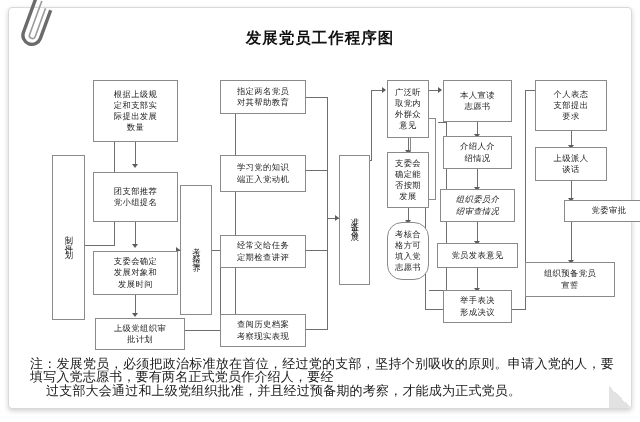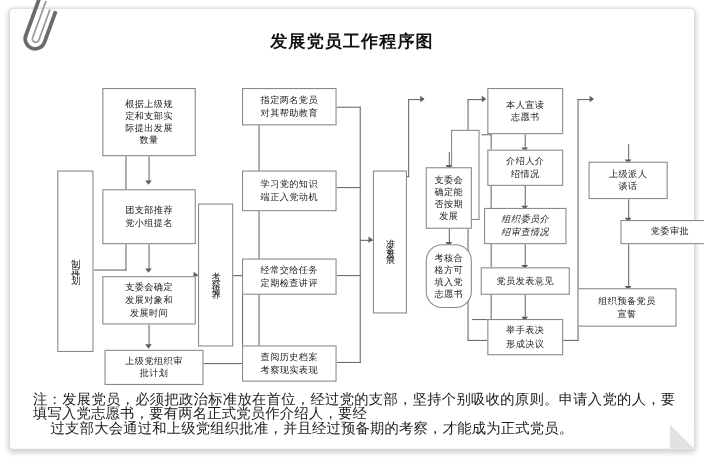--- a/index.html
+++ b/index.html
@@ -202,39 +202,46 @@
 
   <div class="bx" style="left:220px;top:80px;width:86px;height:34px;">指定两名党员
 对其帮助教育</div>
   <div class="bx" style="left:220px;top:155px;width:86px;height:37px;">学习党的知识
 端正入党动机</div>
   <div class="bx" style="left:220px;top:235px;width:86px;height:33px;">经常交给任务
 定期检查讲评</div>
   <div class="bx" style="left:220px;top:314px;width:86px;height:33px;">查阅历史档案
 考察现实表现</div>
 
+  <div class="bx" style="left:387px;top:80px;width:42px;height:58px;">广泛听
+取党内
+外群众
+意见</div>
   <div class="bx" style="left:387px;top:152px;width:42px;height:56px;">支委会
 确定能
 否按期
 发展</div>
   <div class="bx" style="left:387px;top:222px;width:42px;height:58px;border-radius:15px;">考核合
 格方可
 填入党
 志愿书</div>
 
   <div class="bx" style="left:443px;top:80px;width:69px;height:42px;">本人宣读
 志愿书</div>
   <div class="bx" style="left:443px;top:136px;width:69px;height:33px;">介绍人介
 绍情况</div>
   <div class="bx" style="left:440px;top:189px;width:75px;height:33px;font-style:italic;">组织委员介
 绍审查情况</div>
   <div class="bx" style="left:437px;top:243px;width:81px;height:25px;">党员发表意见</div>
   <div class="bx" style="left:443px;top:290px;width:69px;height:33px;">举手表决
 形成决议</div>
 
+  <div class="bx" style="left:535px;top:80px;width:72px;height:51px;">个人表态
+支部提出
+要求</div>
   <div class="bx" style="left:535px;top:147px;width:72px;height:34px;">上级派人
 谈话</div>
   <div class="bx" style="left:525px;top:200px;width:90px;height:22px;margin-left:39px;">党委审批</div>
   <div class="bx" style="left:525px;top:262px;width:90px;height:35px;">组织预备党员
 宣誓</div>
 
   <div class="note">
     <div>注：发展党员，必须把政治标准放在首位，经过党的支部，坚持个别吸收的原则。申请入党的人，要填写入党志愿书，要有两名正式党员作介绍人，要经</div>
     <div style="padding-left:16px;">过支部大会通过和上级党组织批准，并且经过预备期的考察，才能成为正式党员。</div>
   </div>

